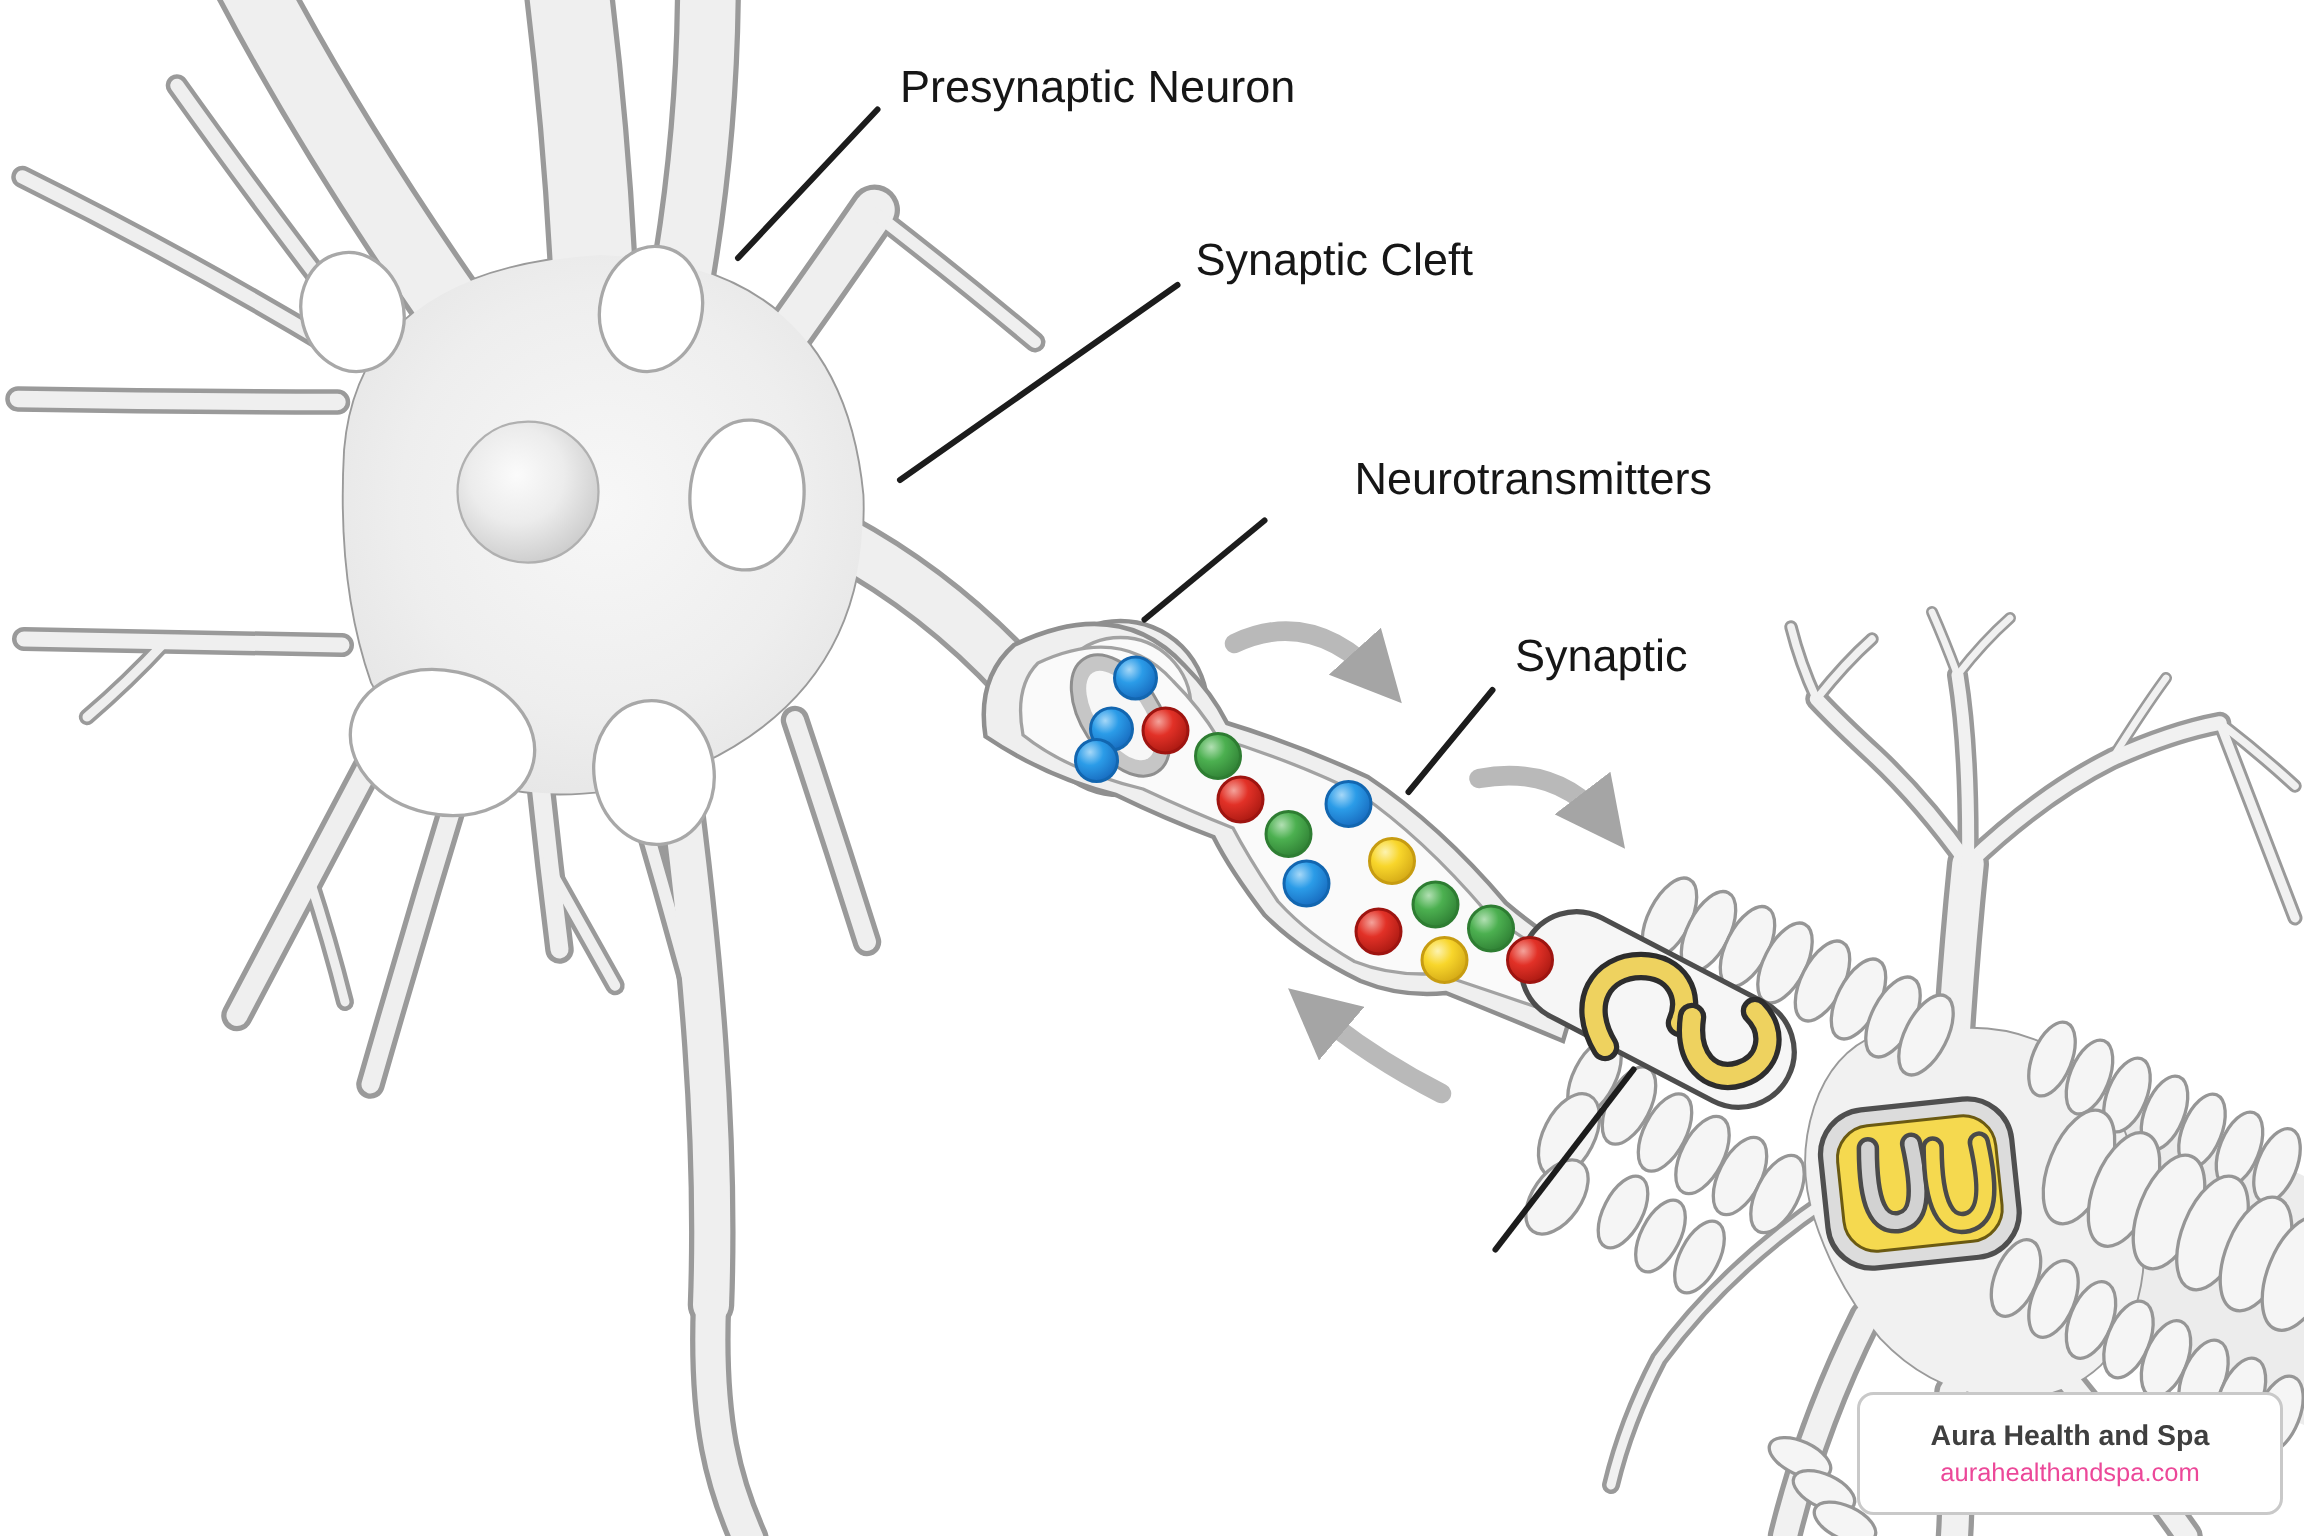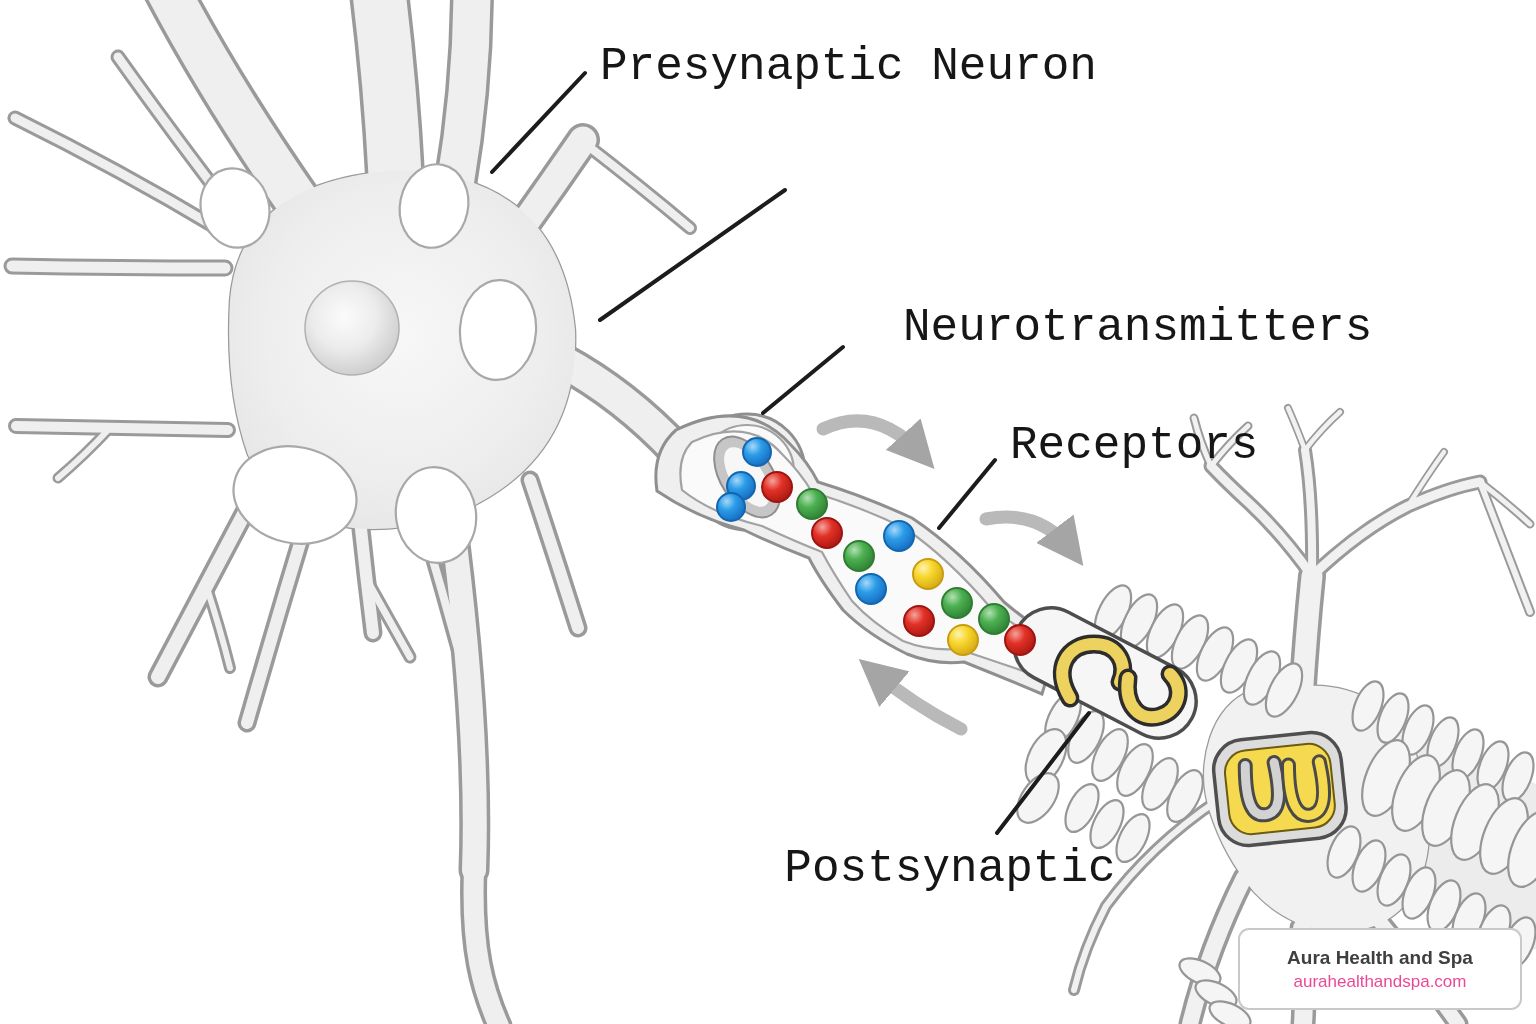--- a/index.html
+++ b/index.html
@@ -2,22 +2,22 @@
 <html><head>
 <meta charset="utf-8">
 <style>
   html,body{margin:0;padding:0;background:#fff;}
   .stage{
     position:relative;width:1536px;height:1024px;overflow:hidden;background:#ffffff;
     font-family:"Liberation Sans", sans-serif;
   }
   .stage svg{position:absolute;left:0;top:0;}
   .lbl{
-    position:absolute;color:#161616;font-size:46px;line-height:1.1;
-    font-family:Liberation Mono, monospace;white-space:nowrap;
+    position:absolute;color:#161616;font-size:30px;line-height:1.1;
+    font-family:Liberation Sans, sans-serif;white-space:nowrap;
   }
   .lbl.center{text-align:center;white-space:normal;}
   .attribution-card{
     position:absolute;left:1238px;top:928px;width:284px;height:82px;
     background:#ffffff;border:2px solid #c9c9c9;border-radius:11px;
     display:flex;flex-direction:column;align-items:center;justify-content:center;gap:3px;
     box-sizing:border-box;
   }
   .attribution-card .t{font-size:19px;font-weight:700;color:#3f3f3f;}
   .attribution-card .u{font-size:17px;color:#ec4899;}
@@ -281,24 +281,24 @@
   <g stroke="#1c1c1c" stroke-width="4" stroke-linecap="round">
     <line x1="585" y1="73" x2="492" y2="172"></line>
     <line x1="785" y1="190" x2="600" y2="320"></line>
     <line x1="843" y1="347" x2="763" y2="413"></line>
     <line x1="995" y1="460" x2="939" y2="528"></line>
     <line x1="1089" y1="713" x2="997" y2="833"></line>
   </g>
 </svg>
 
 <div class="lbl" style="left:600px;top:42px;">Presynaptic Neuron</div>
+<div class="lbl" style="left:797px;top:157px;">Synaptic Cleft</div>
 <div class="lbl" style="left:903px;top:303px;">Neurotransmitters</div>
-<div class="lbl" style="left:1010px;top:421px;">Receptors</div>
+<div class="lbl" style="left:1010px;top:421px;">Synaptic</div>
 <div class="lbl center" style="left:760px;top:844px;width:380px;">
-  <div>Postsynaptic</div>
 </div>
 
 <div class="attribution-card">
   <div class="t">Aura Health and Spa</div>
   <div class="u">aurahealthandspa.com</div>
 </div>
 
 </div>
 
 </body></html>

